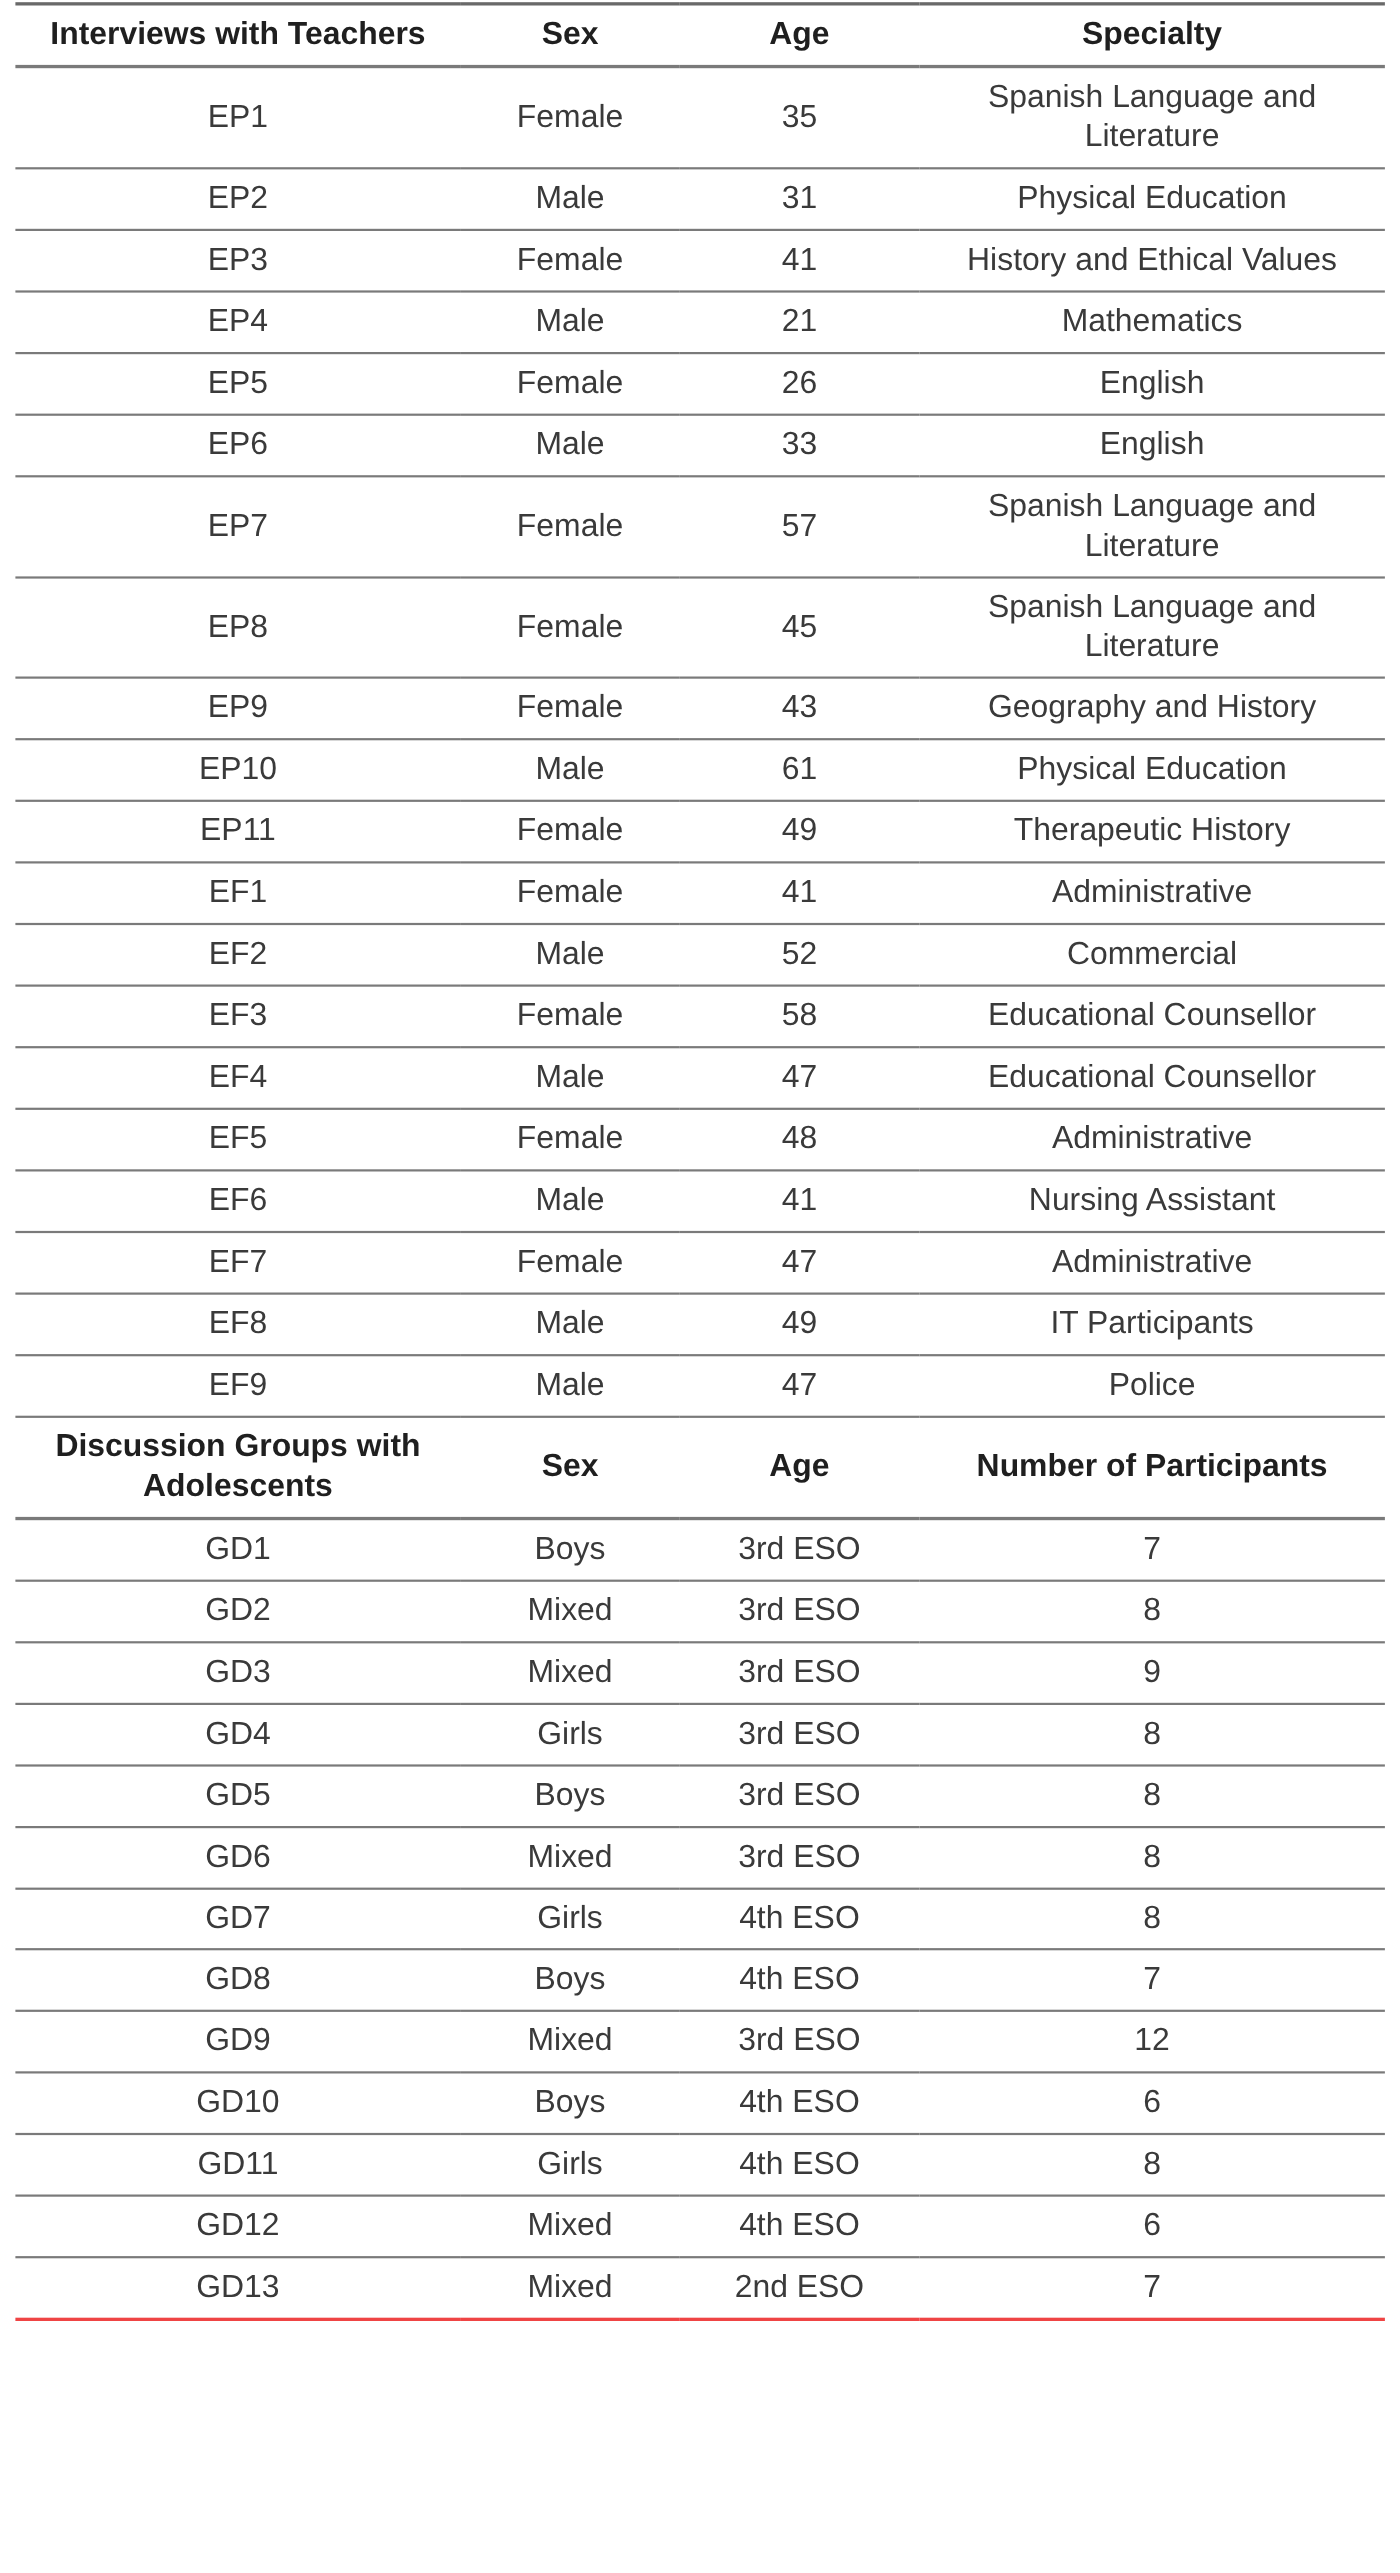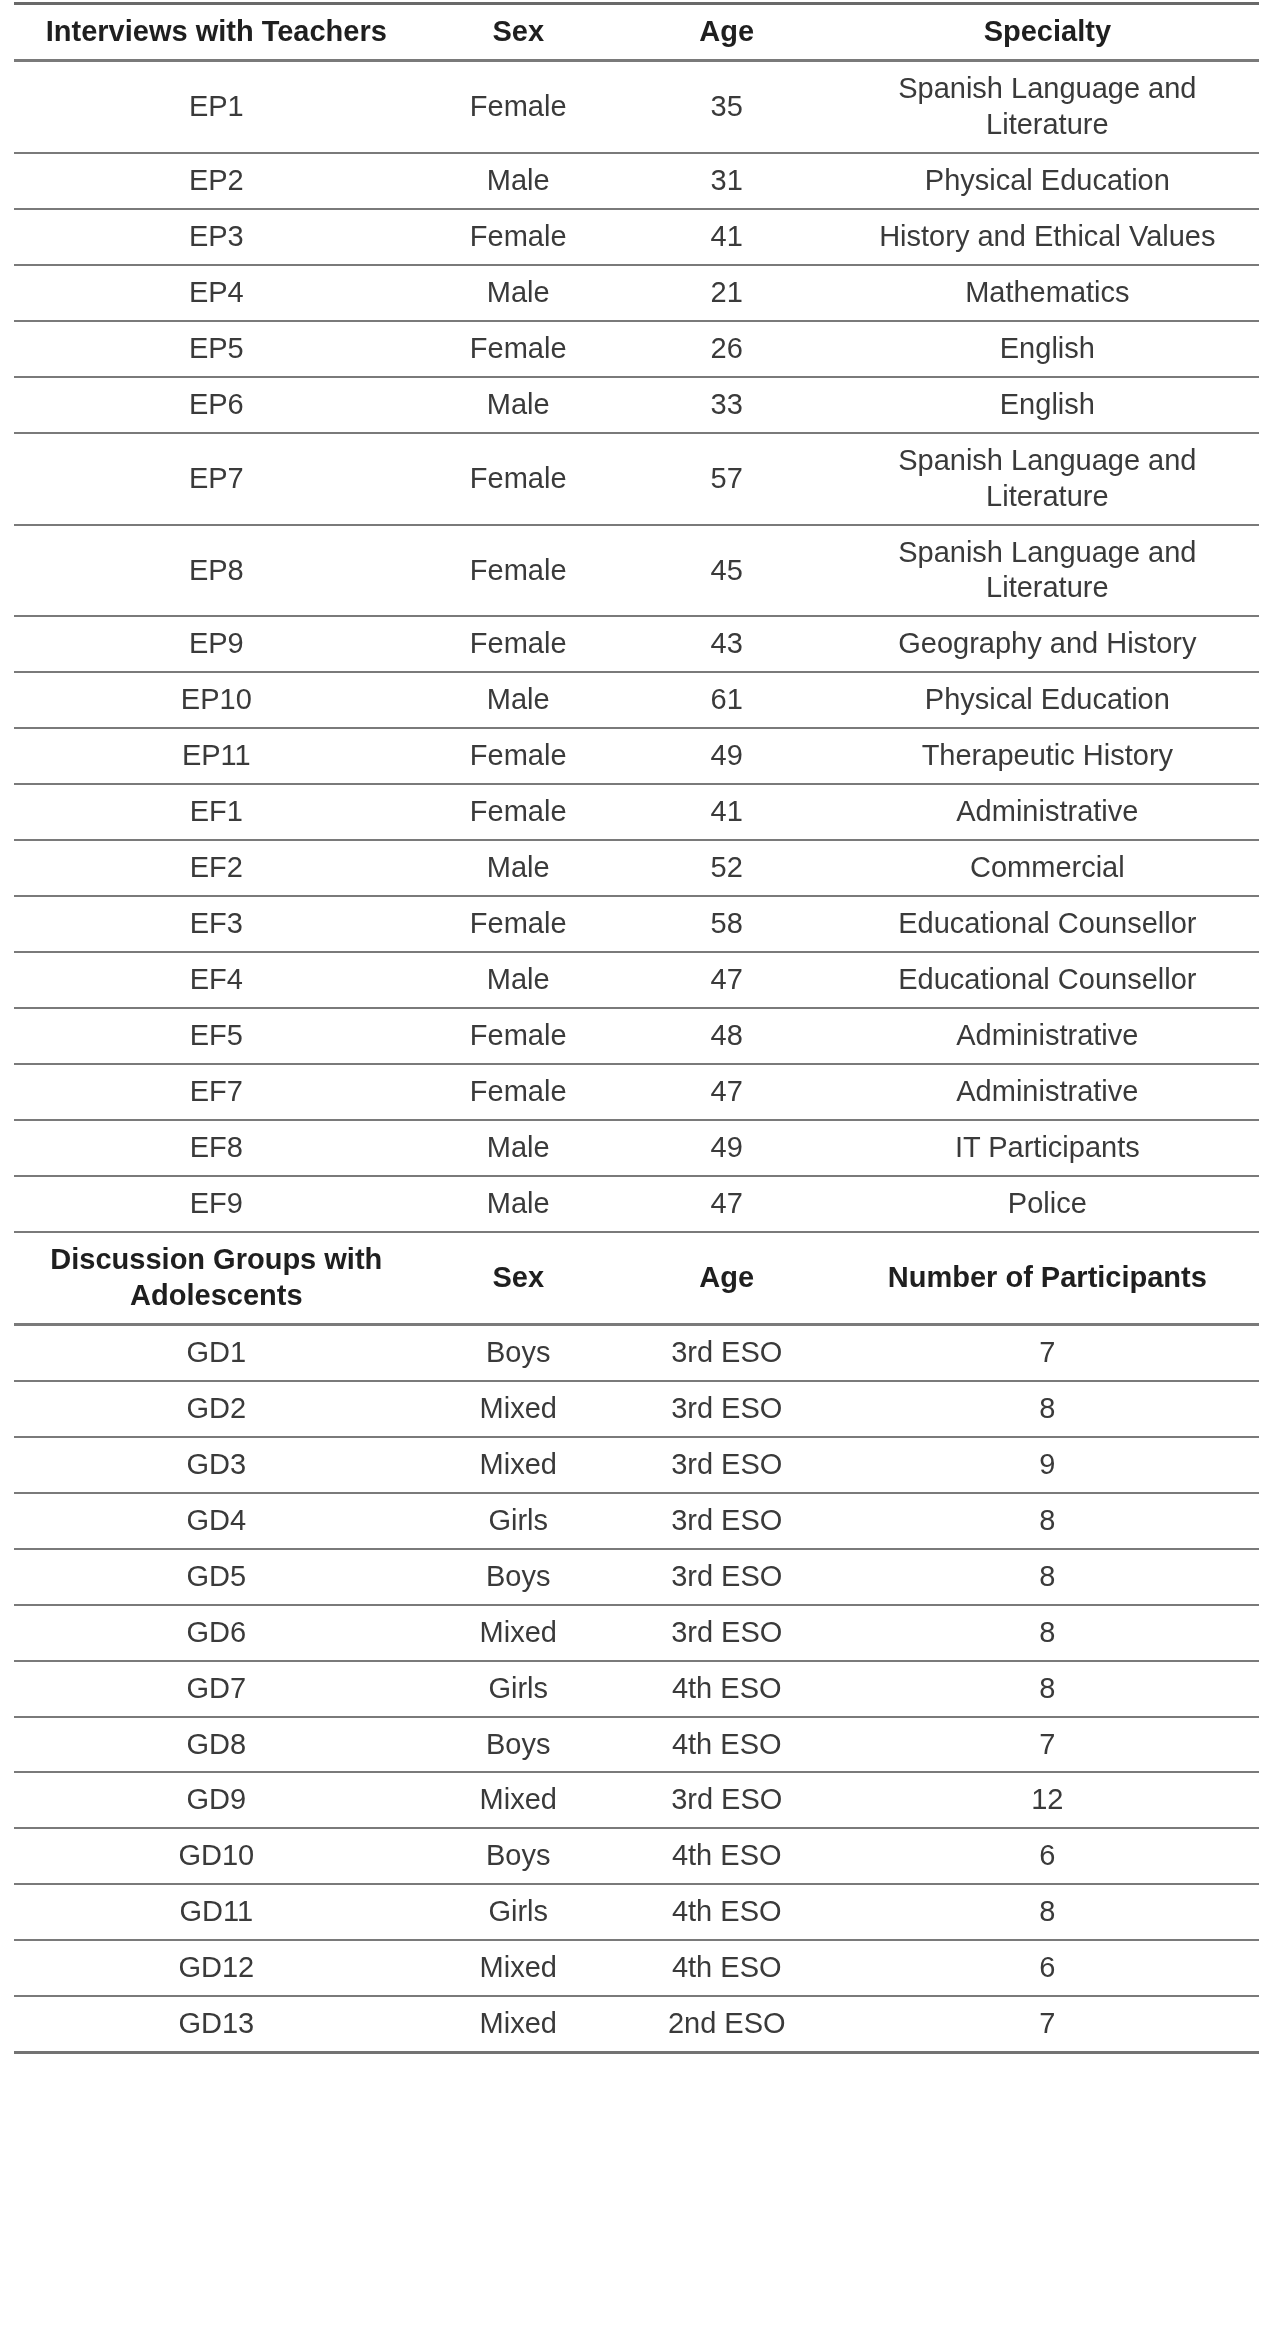--- a/index.html
+++ b/index.html
@@ -14,21 +14,21 @@
   .page {
     padding: 2px 14px 0 14px;
     box-sizing: border-box;
     width: 1273px;
   }
   table.participants {
     width: 100%;
     border-collapse: collapse;
     table-layout: fixed;
     border-top: 3px solid #696969;
-    border-bottom: 3px solid #737373;
+    border-bottom: 3px solid #ef4444;
   }
   col.c1 { width: 32.5%; }
   col.c2 { width: 16%; }
   col.c3 { width: 17.5%; }
   col.c4 { width: 34%; }
   td {
     border-bottom: 2px solid #7a7a7a;
     text-align: center;
     vertical-align: middle;
     padding: 9px 10px;
@@ -168,20 +168,26 @@
     <td>Educational Counsellor</td>
   </tr>
 
   <tr class="data-row">
     <td>EF5</td>
     <td>Female</td>
     <td>48</td>
     <td>Administrative</td>
   </tr>
 
+  <tr class="data-row">
+    <td>EF6</td>
+    <td>Male</td>
+    <td>41</td>
+    <td>Nursing Assistant</td>
+  </tr>
 
   <tr class="data-row">
     <td>EF7</td>
     <td>Female</td>
     <td>47</td>
     <td>Administrative</td>
   </tr>
 
   <tr class="data-row">
     <td>EF8</td>

